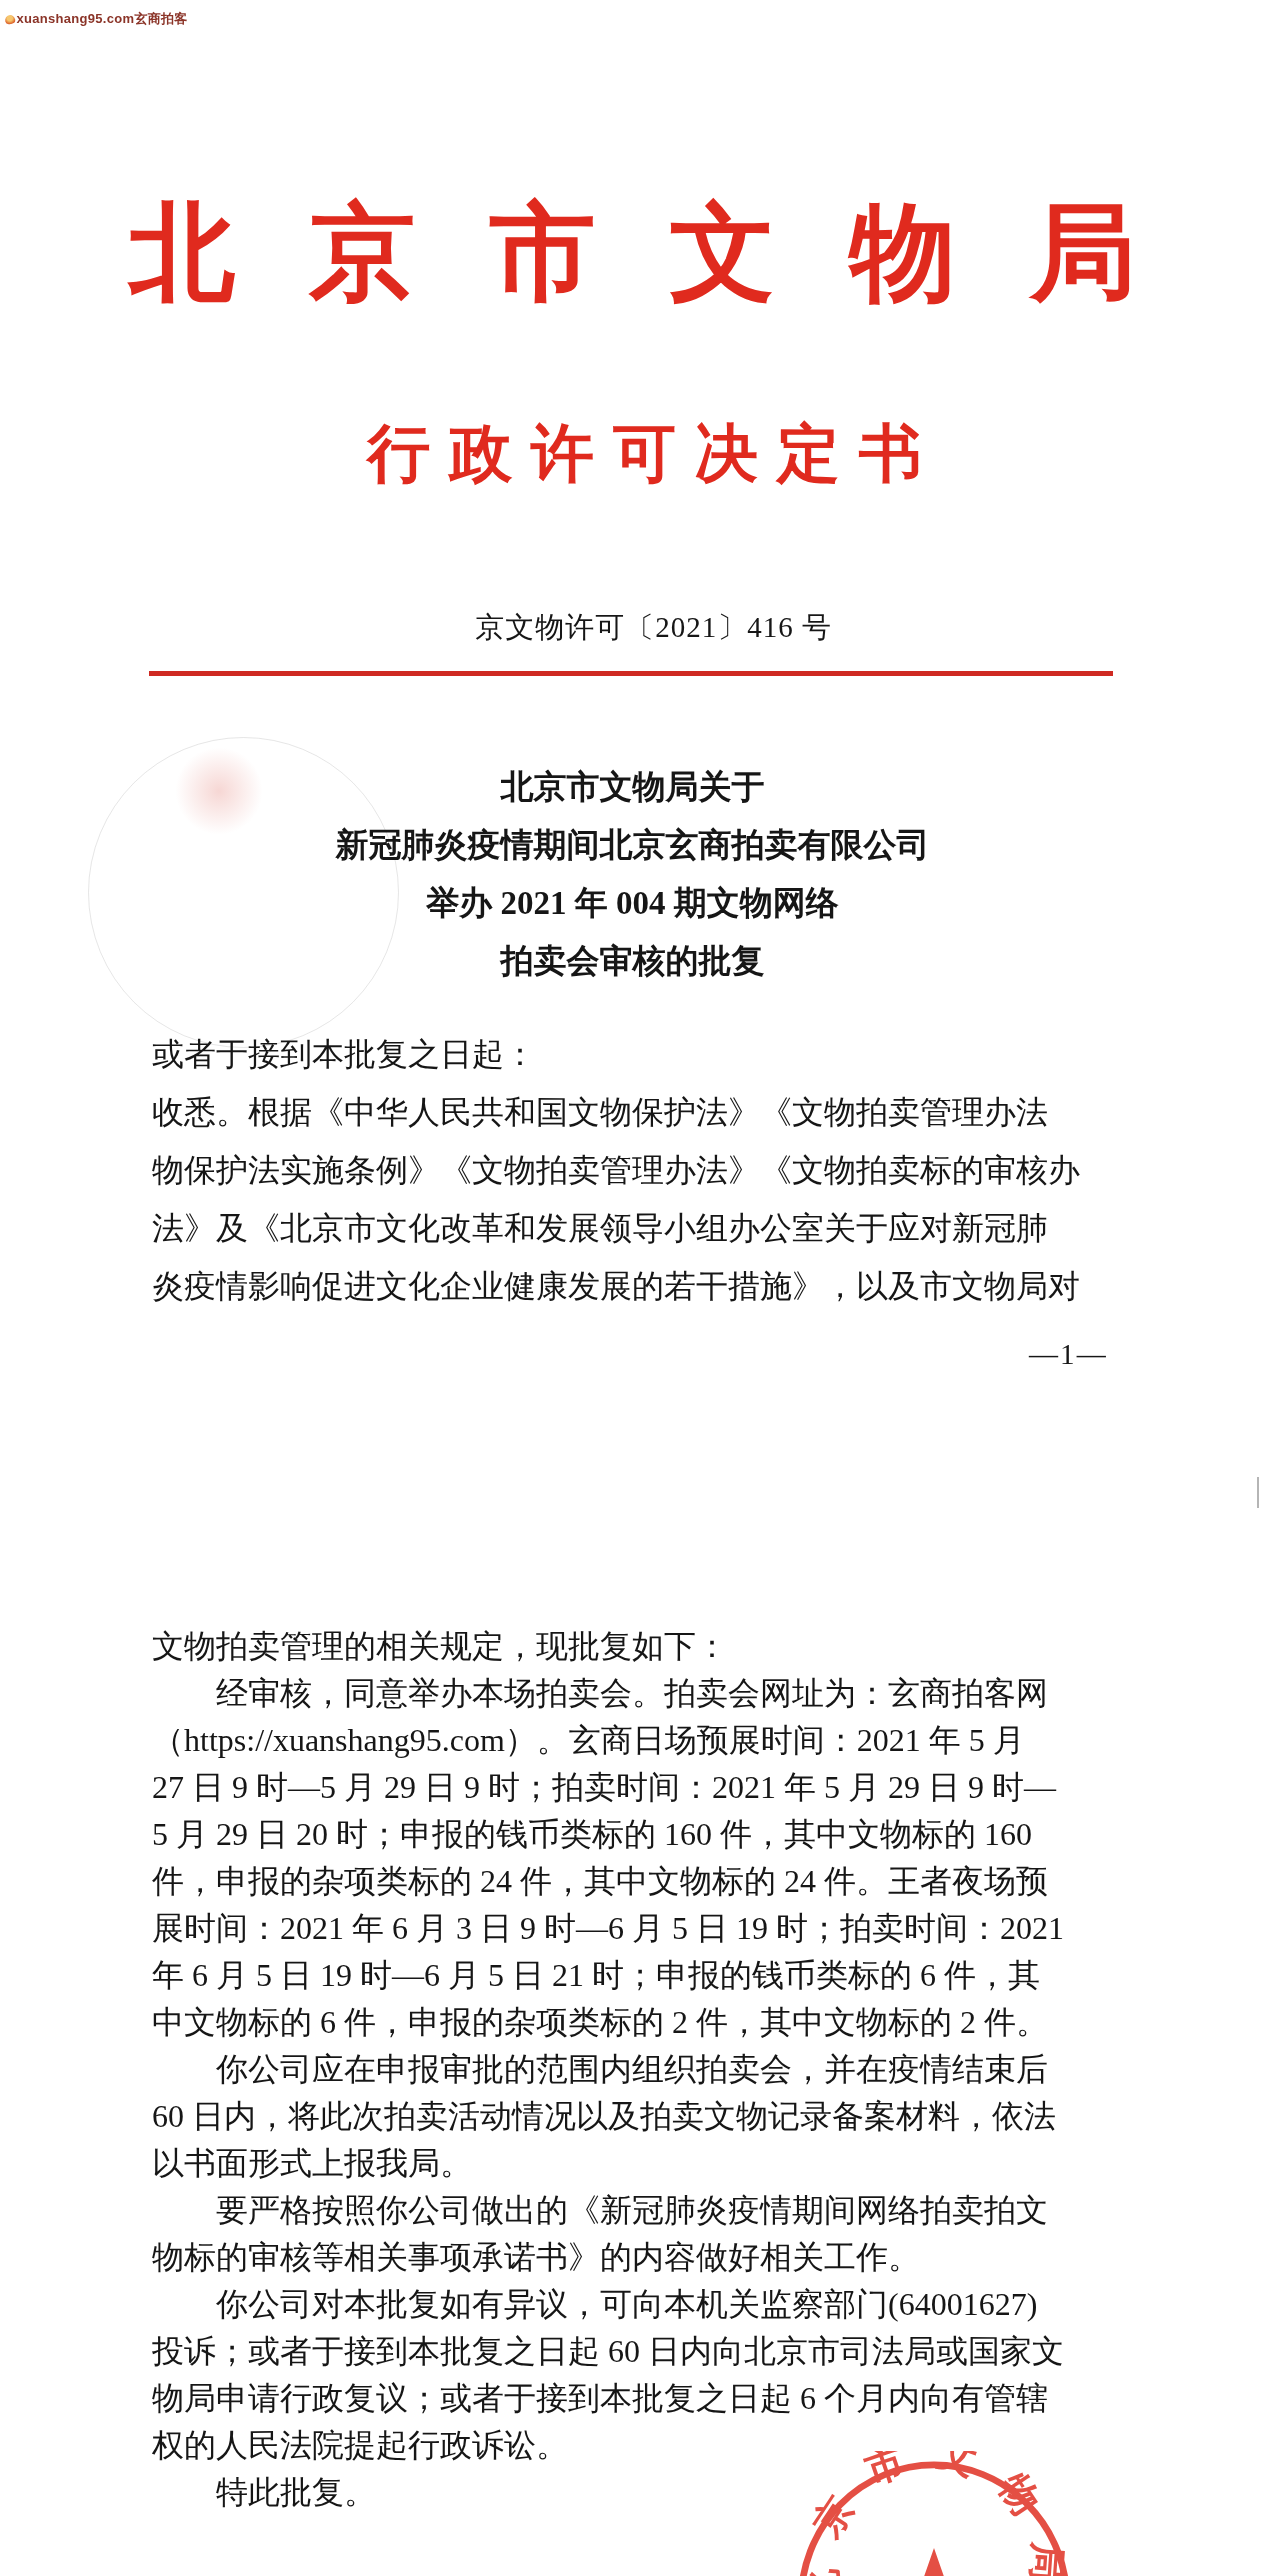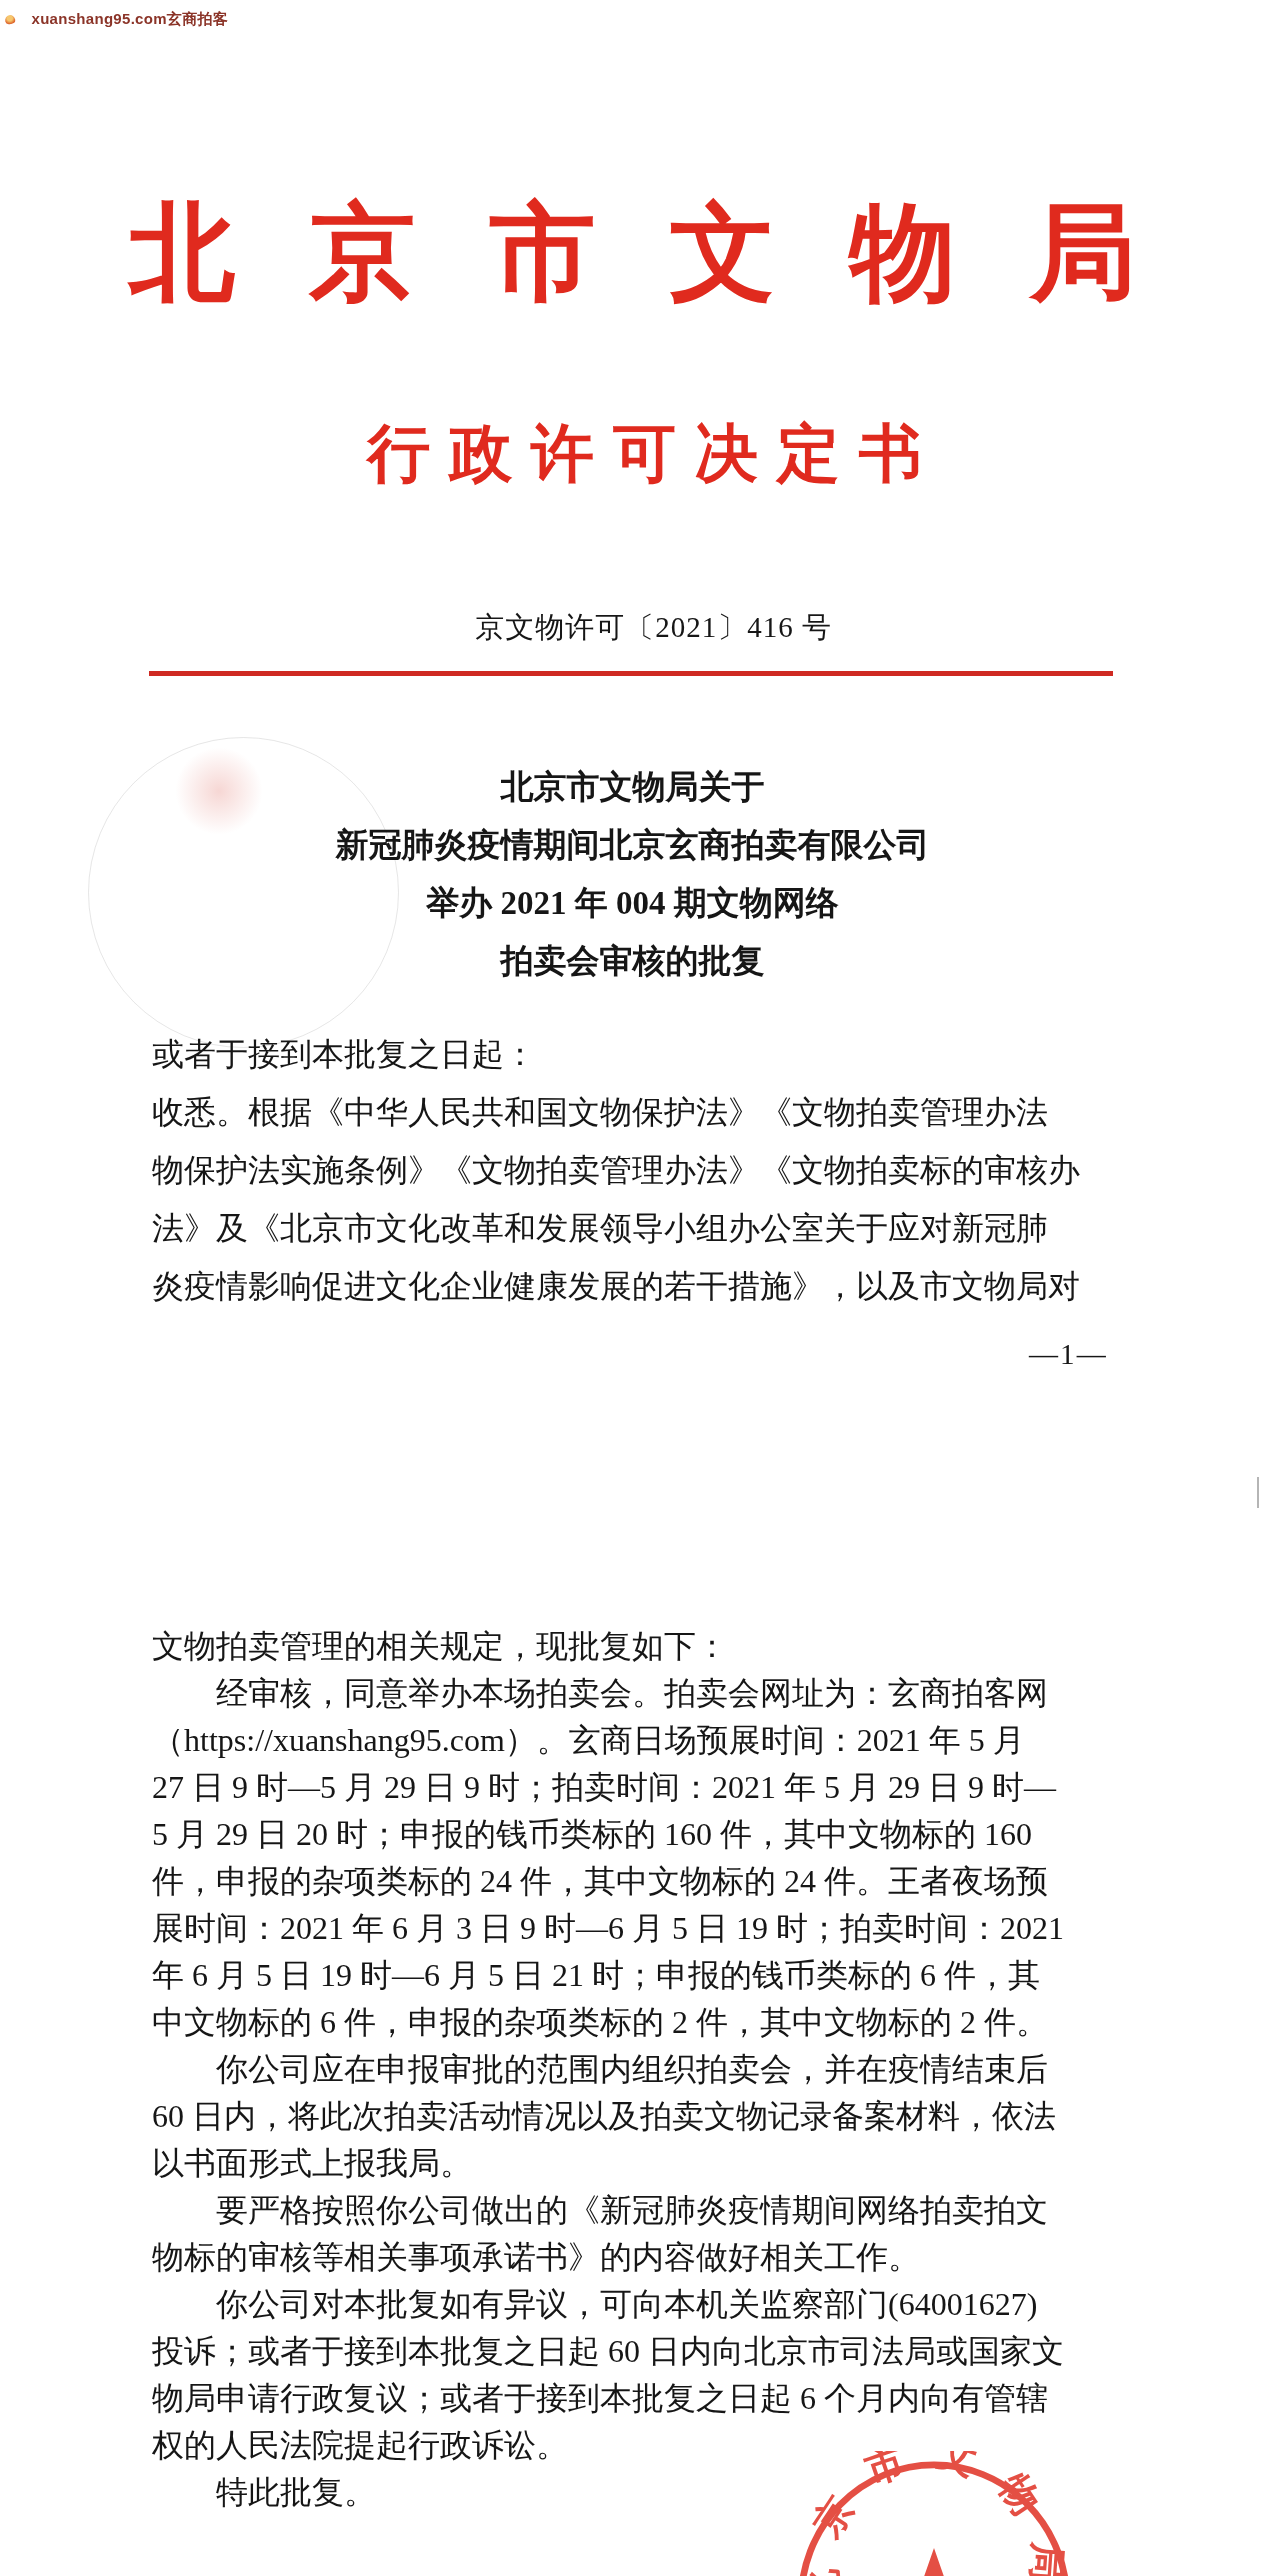--- a/index.html
+++ b/index.html
@@ -2,23 +2,23 @@
 <html style="font-size:8.2px"><head>
 <meta charset="utf-8">
 <style>
   html,body{margin:0;padding:0;background:#f4f4f4;}
   .sheet{
     position:relative;width:1265px;height:3284px;background:#ffffff;
     font-family:"Liberation Serif","DejaVu Serif",serif;color:#161616;
     overflow:hidden;
   }
   
-  .wm{position:absolute;display:flex;align-items:center;gap:16px;
+  .wm{position:absolute;display:flex;align-items:center;gap:1px;
       font-family:"Liberation Sans","DejaVu Sans",sans-serif;
-      font-size:15px;font-weight:bold;color:#8b3428;letter-spacing:0.3px;}
+      font-size:13px;font-weight:bold;color:#8b3428;letter-spacing:0.3px;}
   .wm-top{left:5.2px;top:10.3px;}
   .wm-icon{display:inline-block;width:10.3px;height:8.8px;
       background:radial-gradient(circle at 50% 35%,#f6c76e 0 35%,#d9541e 80%);
       border-radius:50% 50% 48% 48% / 62% 62% 38% 38%;
       transform:rotate(-12deg);}
   
   .agency-title{position:absolute;top:190px;left:0;width:100%;text-align:center;
       font-size:106px;line-height:1.2;font-weight:bold;color:#e02a1e;
       letter-spacing:.7em;text-indent:.7em;white-space:nowrap;}
   .doc-type{position:absolute;top:418px;left:12px;width:100%;text-align:center;

